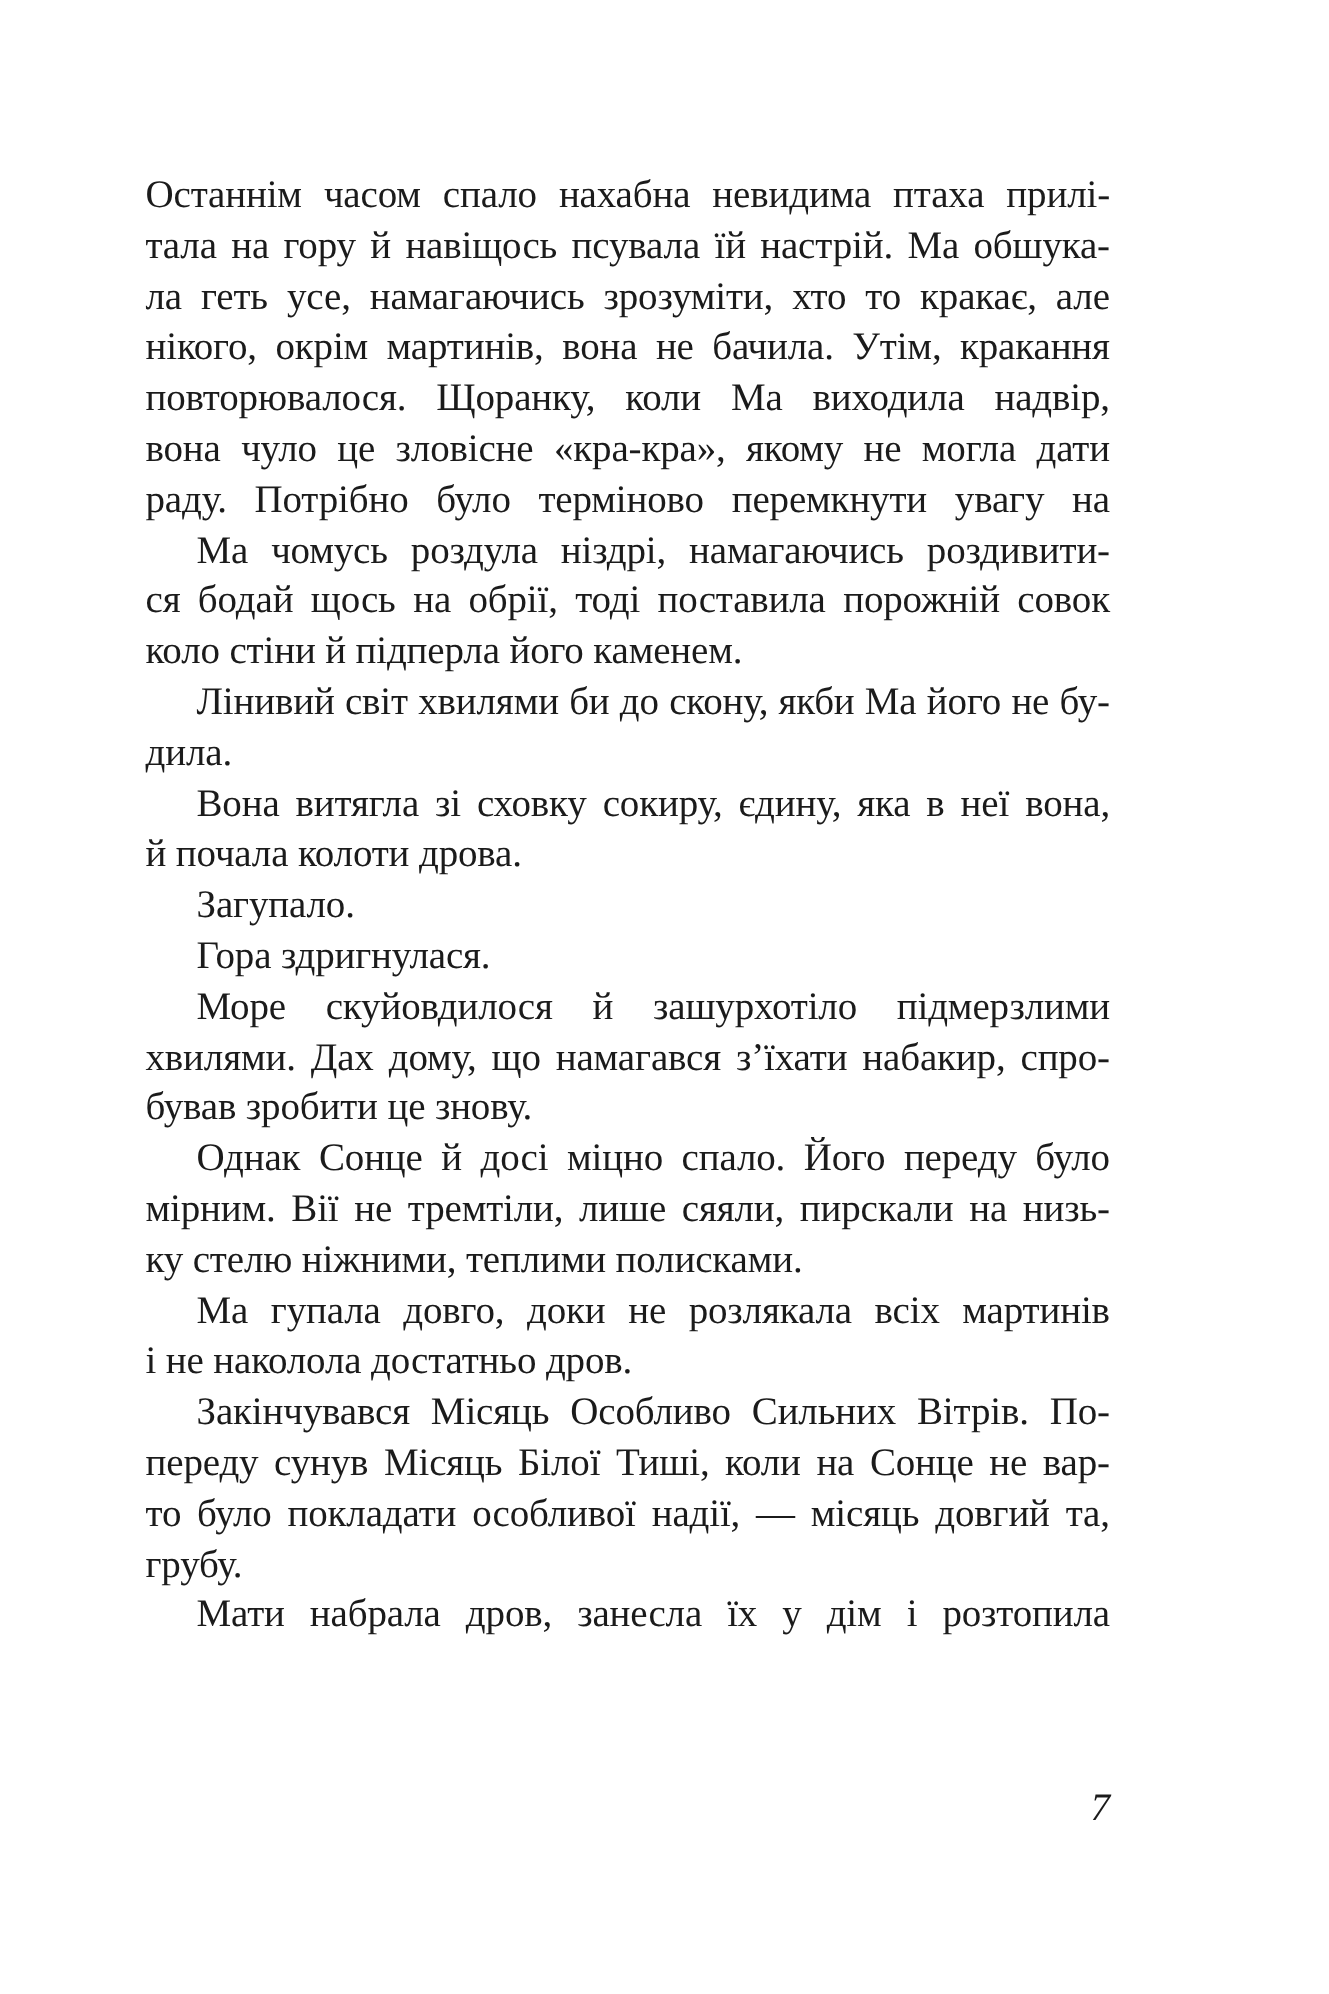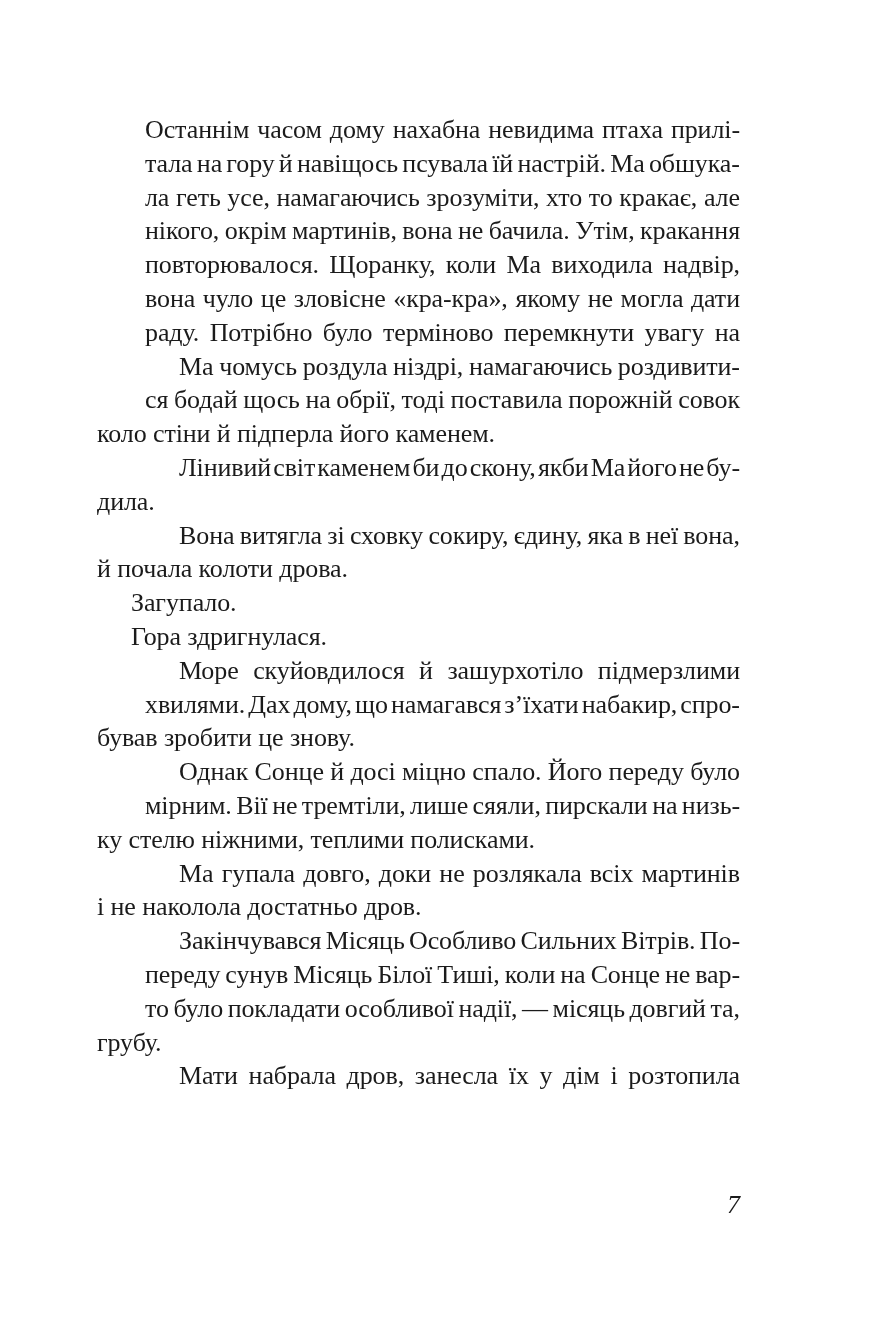--- a/index.html
+++ b/index.html
@@ -31,21 +31,20 @@
     padding: 0;
   }
   .line {
     height: 33.8px;
     text-align: left;
     white-space: nowrap;
   }
   .line.justify {
     display: flex;
     justify-content: space-between;
-    margin-left: 48px;
   }
   .line.justify > span {
     flex: 0 0 auto;
     white-space: nowrap;
   }
   .line.indent {
     padding-left: 34px;
   }
   .page-number {
     position: absolute;
@@ -60,21 +59,21 @@
 </style>
 </head>
 <body>
 
 <div class="book-page">
   <div class="text-column" id="text-column">
       <div class="paragraph">
         <div class="line justify">
           <span>Останнім</span>
           <span>часом</span>
-          <span>дому</span>
+          <span>спало</span>
           <span>нахабна</span>
           <span>невидима</span>
           <span>птаха</span>
           <span>прилі-</span>
         </div>
         <div class="line justify">
           <span>тала</span>
           <span>на</span>
           <span>гору</span>
           <span>й</span>
@@ -154,21 +153,21 @@
           <span>поставила</span>
           <span>порожній</span>
           <span>совок</span>
         </div>
         <div class="line">коло стіни й підперла його каменем.</div>
       </div>
       <div class="paragraph">
         <div class="line justify indent">
           <span>Лінивий</span>
           <span>світ</span>
-          <span>каменем</span>
+          <span>хвилями</span>
           <span>би</span>
           <span>до</span>
           <span>скону,</span>
           <span>якби</span>
           <span>Ма</span>
           <span>його</span>
           <span>не</span>
           <span>бу-</span>
         </div>
         <div class="line">дила.</div>

